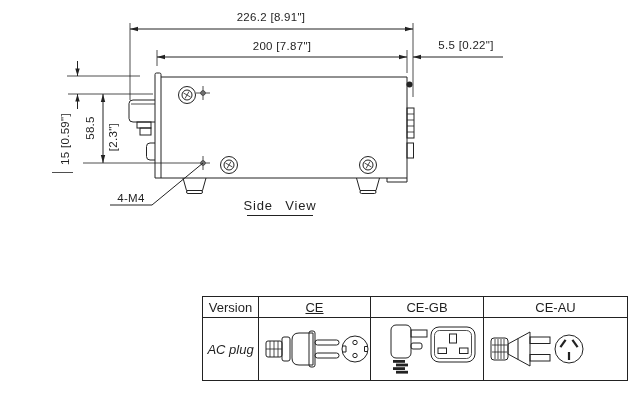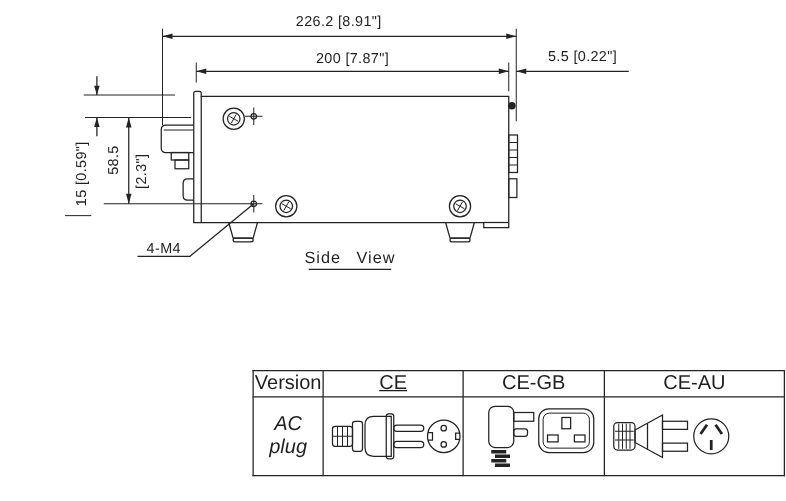--- a/index.html
+++ b/index.html
@@ -5,21 +5,21 @@
   html,body{margin:0;padding:0;background:#fff;}
   .canvas{position:relative;width:629px;height:401px;background:#ffffff;overflow:hidden;
           font-family:"Liberation Sans",sans-serif;color:#1f1f1f;}
   svg .ln{stroke:#222;stroke-width:1;fill:none;}
   svg .thin{stroke:#222;stroke-width:0.8;fill:none;}
   svg .fill{fill:#222;stroke:none;}
   svg text{fill:#1f1f1f;font-family:"Liberation Sans",sans-serif;font-size:11.5px;letter-spacing:0.3px;}
   text.caption{font-size:13px;word-spacing:8px;letter-spacing:0.8px;}
   .plug-table{position:absolute;left:202px;top:296px;border-collapse:collapse;table-layout:fixed;}
   .plug-table td,.plug-table th{border:1px solid #222;padding:0;font-weight:normal;
-        font-size:16px;text-align:center;vertical-align:middle;color:#1f1f1f;}
+        font-size:13px;text-align:center;vertical-align:middle;color:#1f1f1f;}
   .plug-table th{height:20px;}
   .plug-table td{height:62px;font-style:italic;}
   .c-version{width:55px;}
   .c-ce{width:111px;text-decoration:underline;}
   .c-gb{width:112px;}
   .c-au{width:143px;}
   .cell-flex{display:flex;align-items:center;justify-content:center;height:100%;}
   .cell-flex.left{justify-content:flex-start;padding-left:4px;}
 </style>
 </head>

